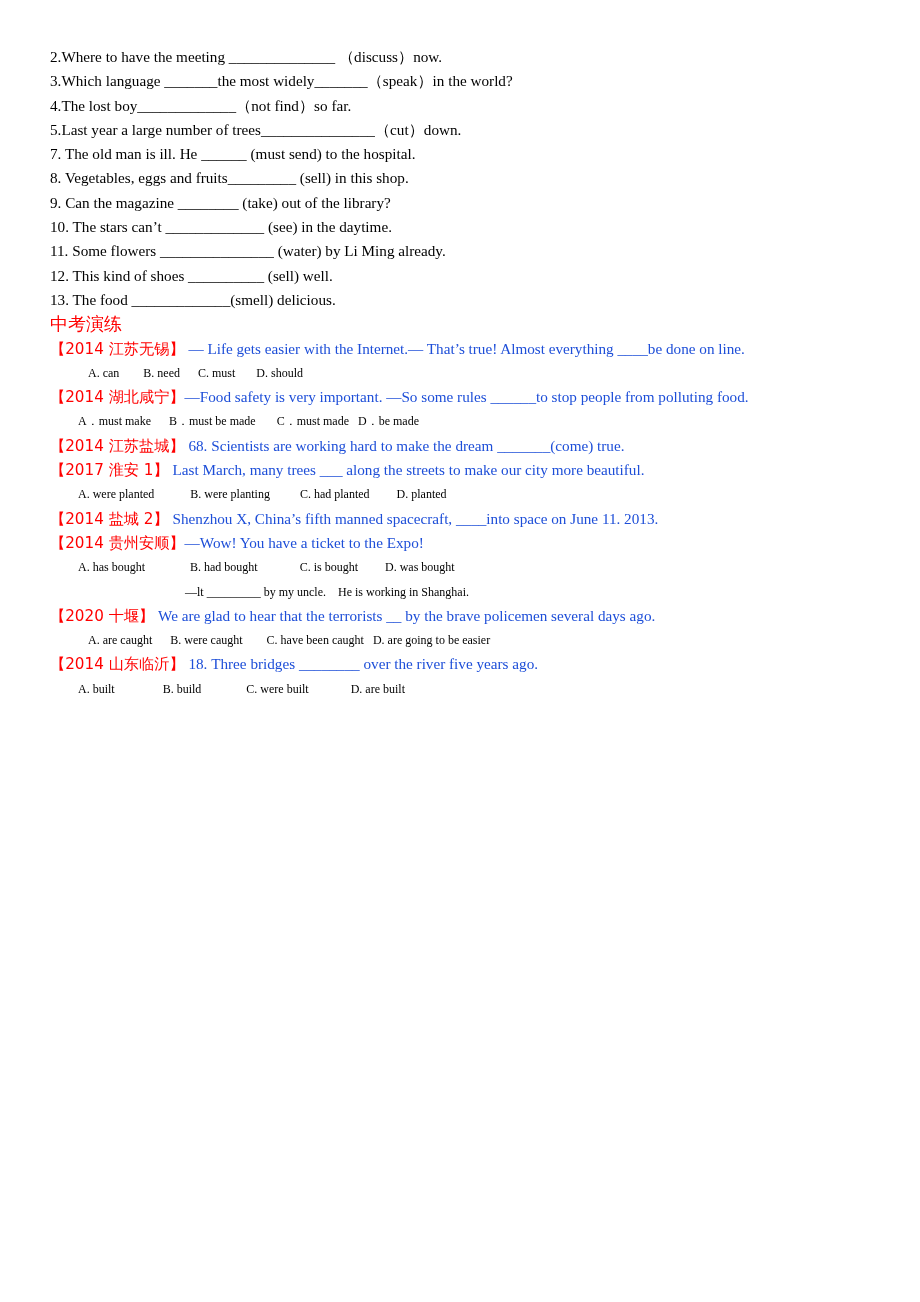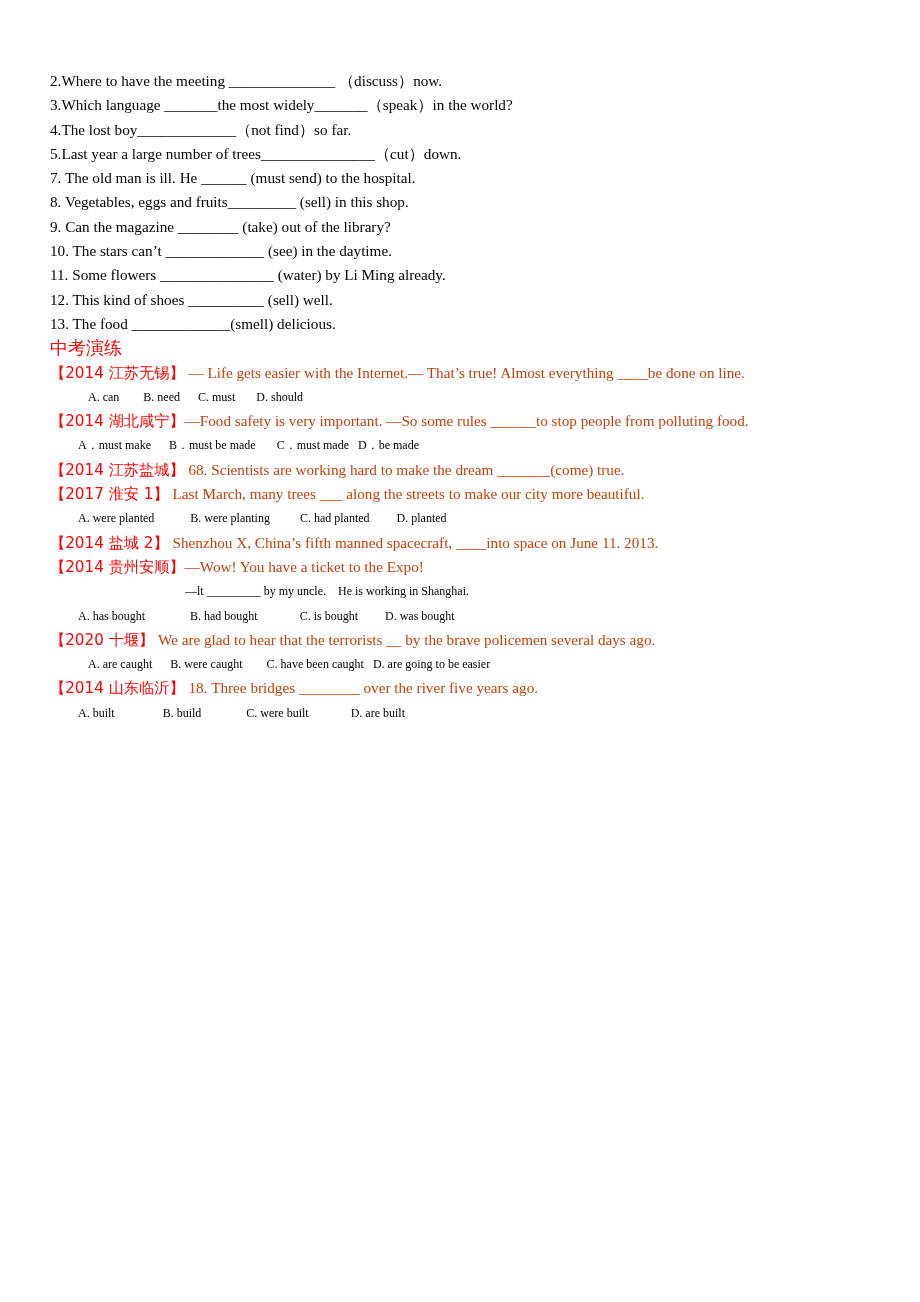--- a/index.html
+++ b/index.html
@@ -14,39 +14,38 @@
     font-family: "Liberation Serif", "DejaVu Serif", serif;
     color: #000000;
     -webkit-font-smoothing: antialiased;
   }
   #page {
     position: absolute;
     left: 0; top: 0;
     width: 920px;
     height: 940px;
     overflow: hidden;
-    margin-top: 24px;
   }
   .content {
     position: absolute;
     left: 50px;
     top: 45px;
     width: 850px;
   }
   .line {
     font-size: 15.2px;
     line-height: 24.3px;
     white-space: pre;
     color: #000000;
   }
   .red-tag {
     color: #ff0000;
   }
   .blk {
-    color: #c2410c;
+    color: #1d4ed8;
   }
   .section-head {
     font-size: 18px;
     line-height: 24.3px;
     color: #ff0000;
     white-space: pre;
     font-family: "DejaVu Sans", "Liberation Sans", sans-serif;
   }
   .opts {
     font-size: 12px;
@@ -88,22 +87,22 @@
     <div class="opts ind1">A．must make      B．must be made       C．must made   D．be made</div>
 
     <div class="line"><span class="red-tag cjk">【2014 江苏盐城】</span><span class="blk"> 68. Scientists are working hard to make the dream _______(come) true.</span></div>
 
     <div class="line"><span class="red-tag cjk">【2017 淮安 1】</span><span class="blk"> Last March, many trees ___ along the streets to make our city more beautiful.</span></div>
     <div class="opts ind1">A. were planted            B. were planting          C. had planted         D. planted</div>
 
     <div class="line"><span class="red-tag cjk">【2014 盐城 2】</span><span class="blk"> Shenzhou X, China’s fifth manned spacecraft, ____into space on June 11. 2013.</span></div>
 
     <div class="line"><span class="red-tag cjk">【2014 贵州安顺】</span><span class="blk">—Wow! You have a ticket to the Expo!</span></div>
+    <div class="opts ind1">A. has bought               B. had bought              C. is bought         D. was bought</div>
     <div class="opts ind3">—lt _________ by my uncle.    He is working in Shanghai.</div>
-    <div class="opts ind1">A. has bought               B. had bought              C. is bought         D. was bought</div>
 
     <div class="line"><span class="red-tag cjk">【2020 十堰】</span><span class="blk"> We are glad to hear that the terrorists __ by the brave policemen several days ago.</span></div>
     <div class="opts ind2">A. are caught      B. were caught        C. have been caught   D. are going to be easier</div>
 
     <div class="line"><span class="red-tag cjk">【2014 山东临沂】</span><span class="blk"> 18. Three bridges ________ over the river five years ago.</span></div>
     <div class="opts ind1">A. built                B. build               C. were built              D. are built</div>
 
   </div>
 </div>
 

